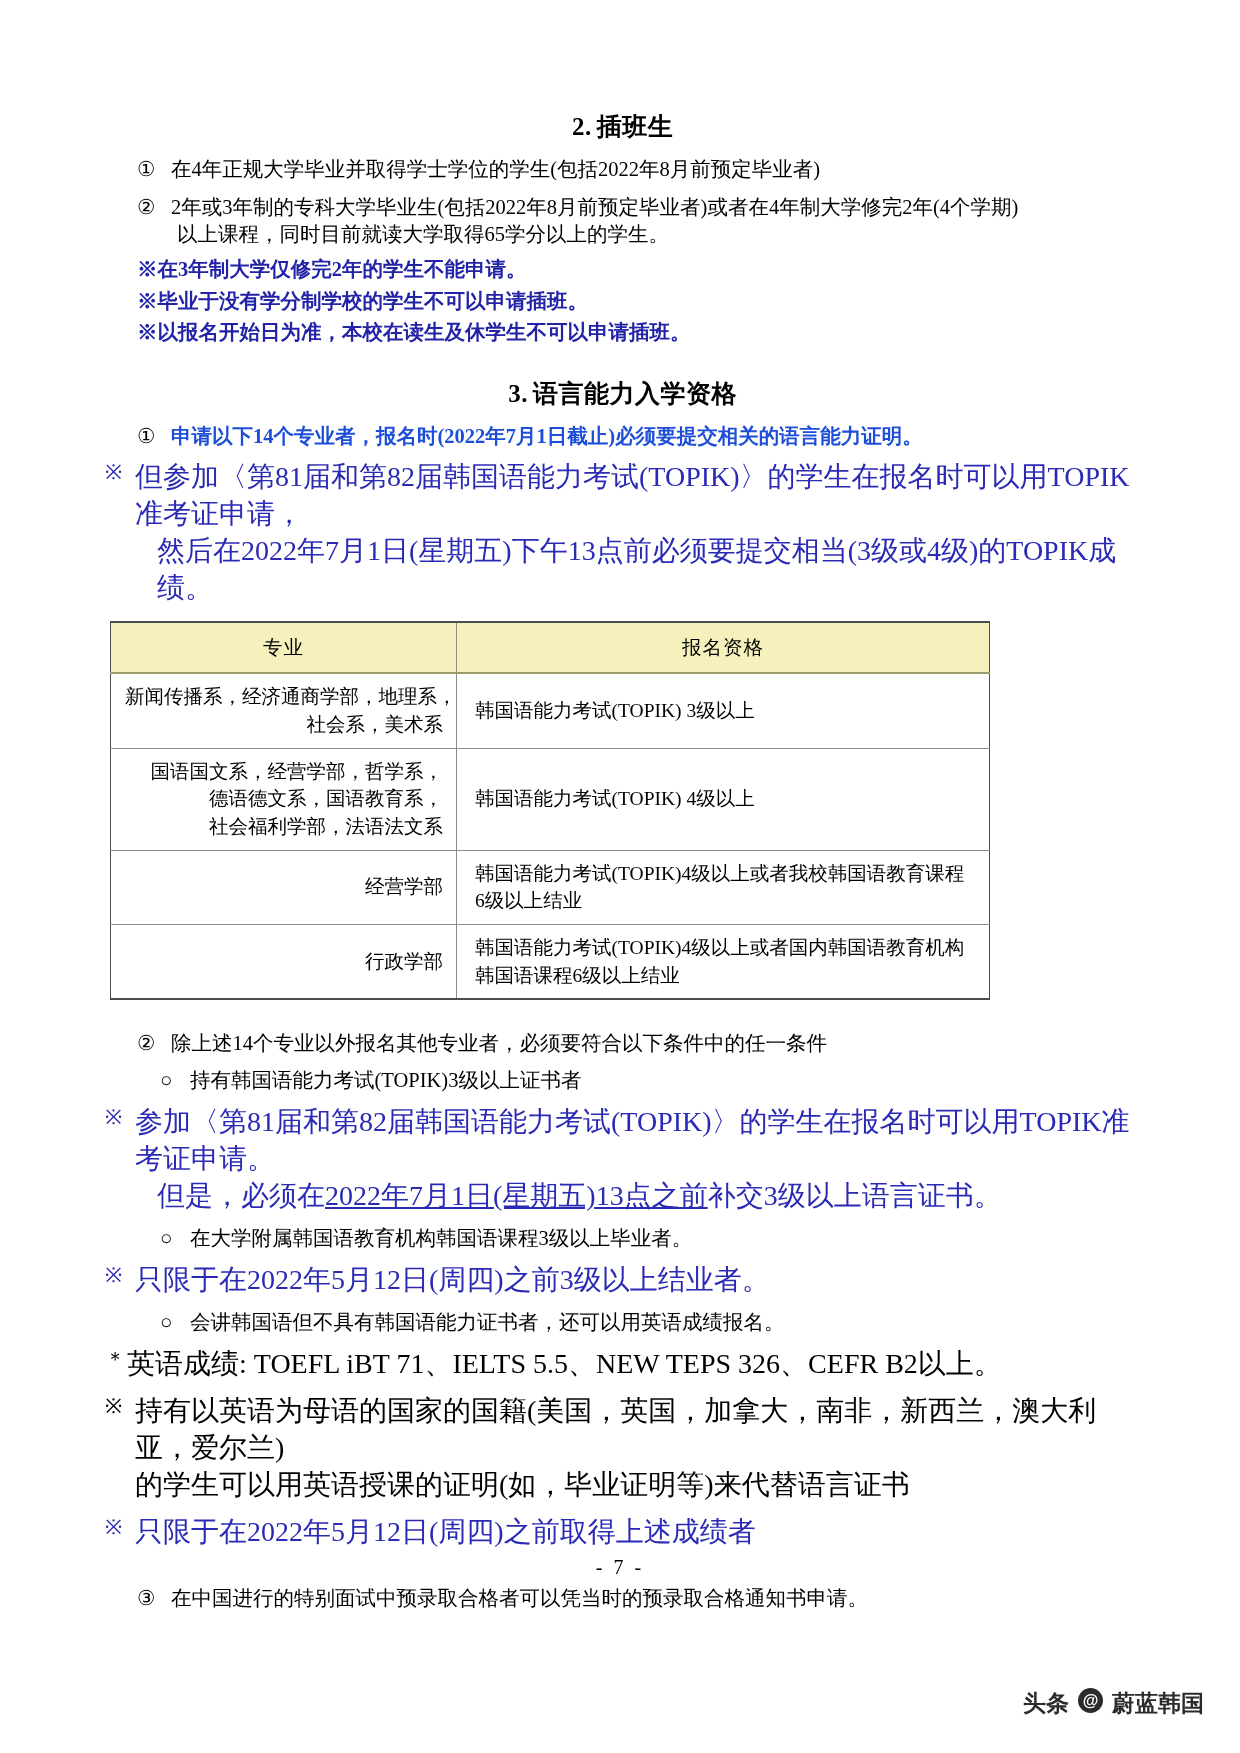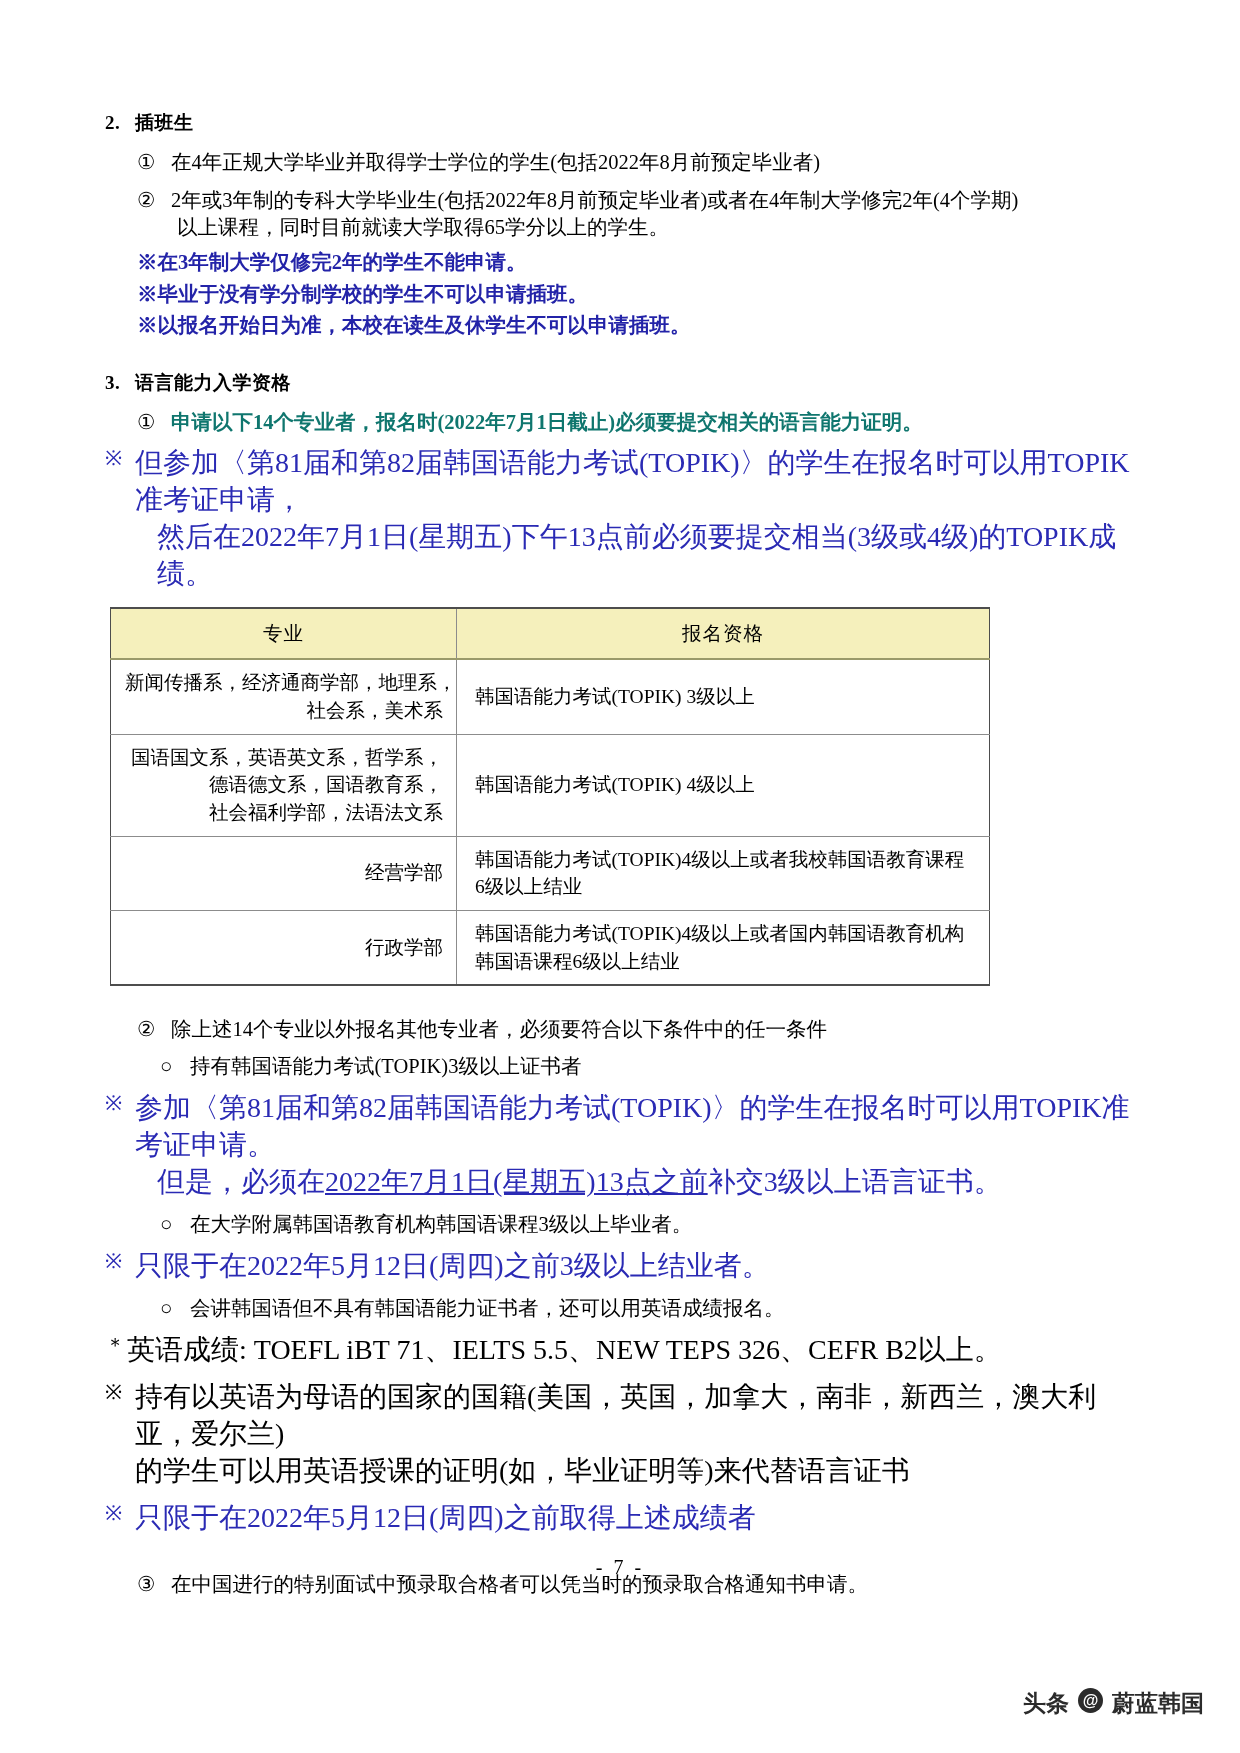--- a/index.html
+++ b/index.html
@@ -26,30 +26,31 @@
 
   
   .ln {
     font-size: 20.5px;
     line-height: 1.0;
     white-space: nowrap;
     letter-spacing: 0px;
   }
   .blue  { color: #2323a8; font-weight: bold; }
   .blue2 { color: #2a2ab4; }
-  .red   { color: #0f766e; font-weight: bold; }
+  .red   { color: #1d4ed8; font-weight: bold; }
   .u     { text-decoration: underline; text-underline-offset: 2px; }
 
   
   .sec-head {
-    font-size: 19px;
+    font-size: 25px;
     font-weight: bold;
     margin: 0 0 13px 0;
     white-space: nowrap;
     letter-spacing: 0.5px;
+    text-align: center;
   }
   .sec-num { display: inline-block; width: 30px; }
 
   
   .item {
     display: flex;
     align-items: flex-start;
     margin: 0 0 11px 0;
   }
   .item-mark {
@@ -227,21 +228,21 @@
           <td class="c-major">
             <div>新闻传播系，经济通商学部，地理系，</div>
             <div>社会系，美术系</div>
           </td>
           <td class="c-req">
             <div>韩国语能力考试(TOPIK)  3级以上</div>
           </td>
         </tr>
         <tr>
           <td class="c-major">
-            <div>国语国文系，英语英文系，哲学系，</div>
+            <div>国语国文系，经营学部，哲学系，</div>
             <div>德语德文系，国语教育系，</div>
             <div>社会福利学部，法语法文系</div>
           </td>
           <td class="c-req">
             <div>韩国语能力考试(TOPIK)  4级以上</div>
           </td>
         </tr>
         <tr>
           <td class="c-major">
             <div>经营学部</div>

